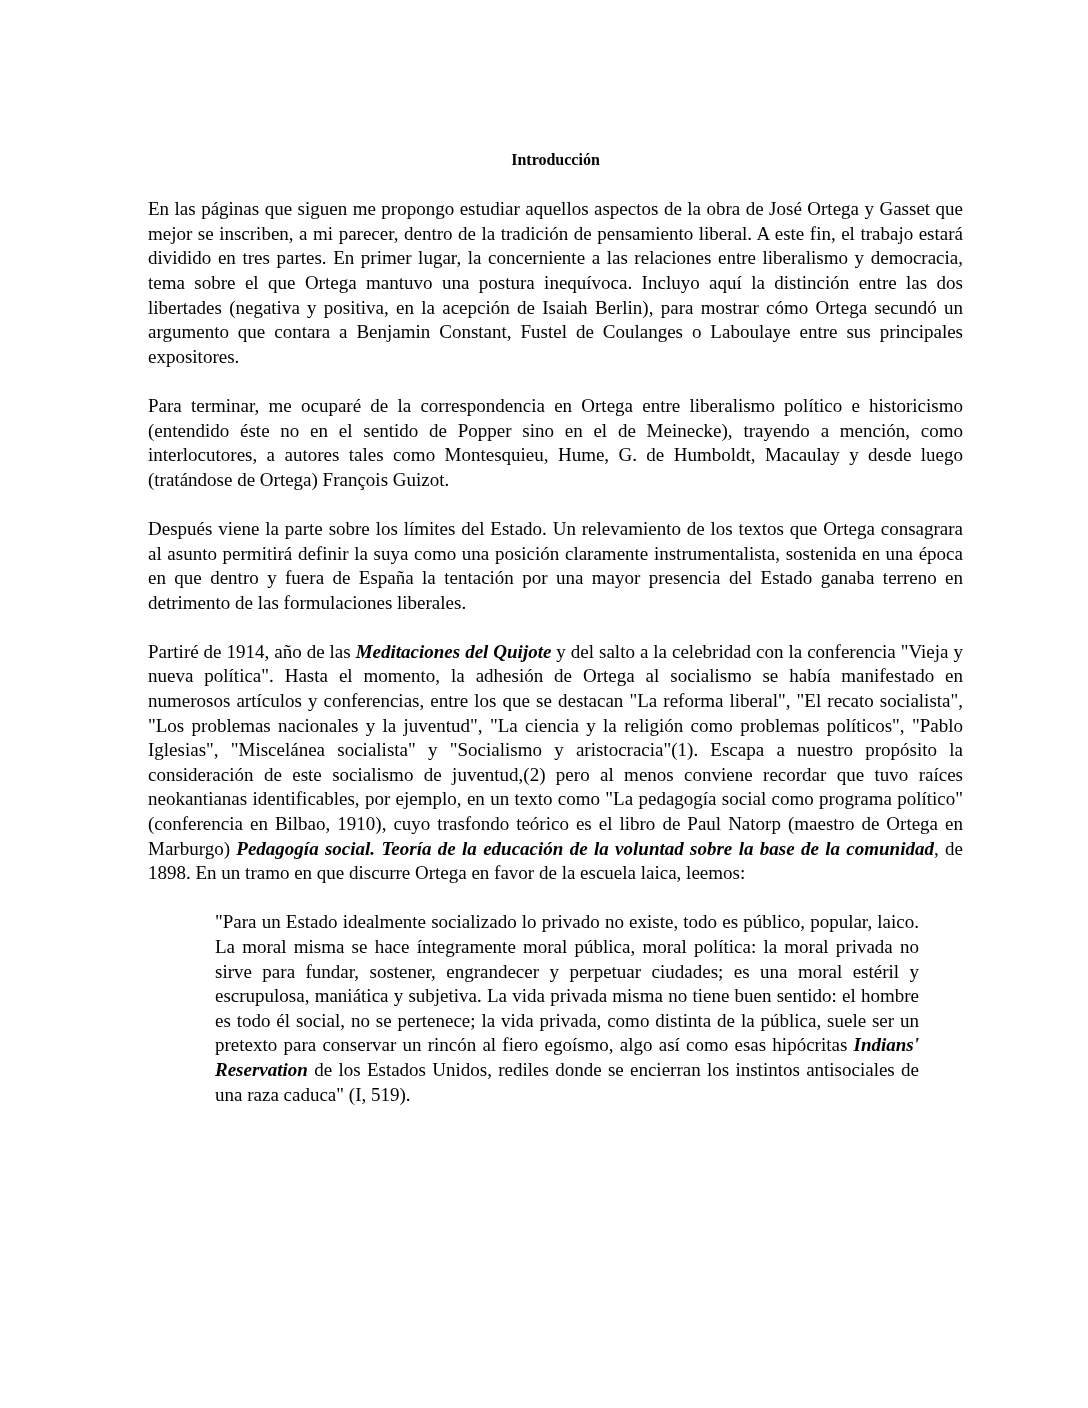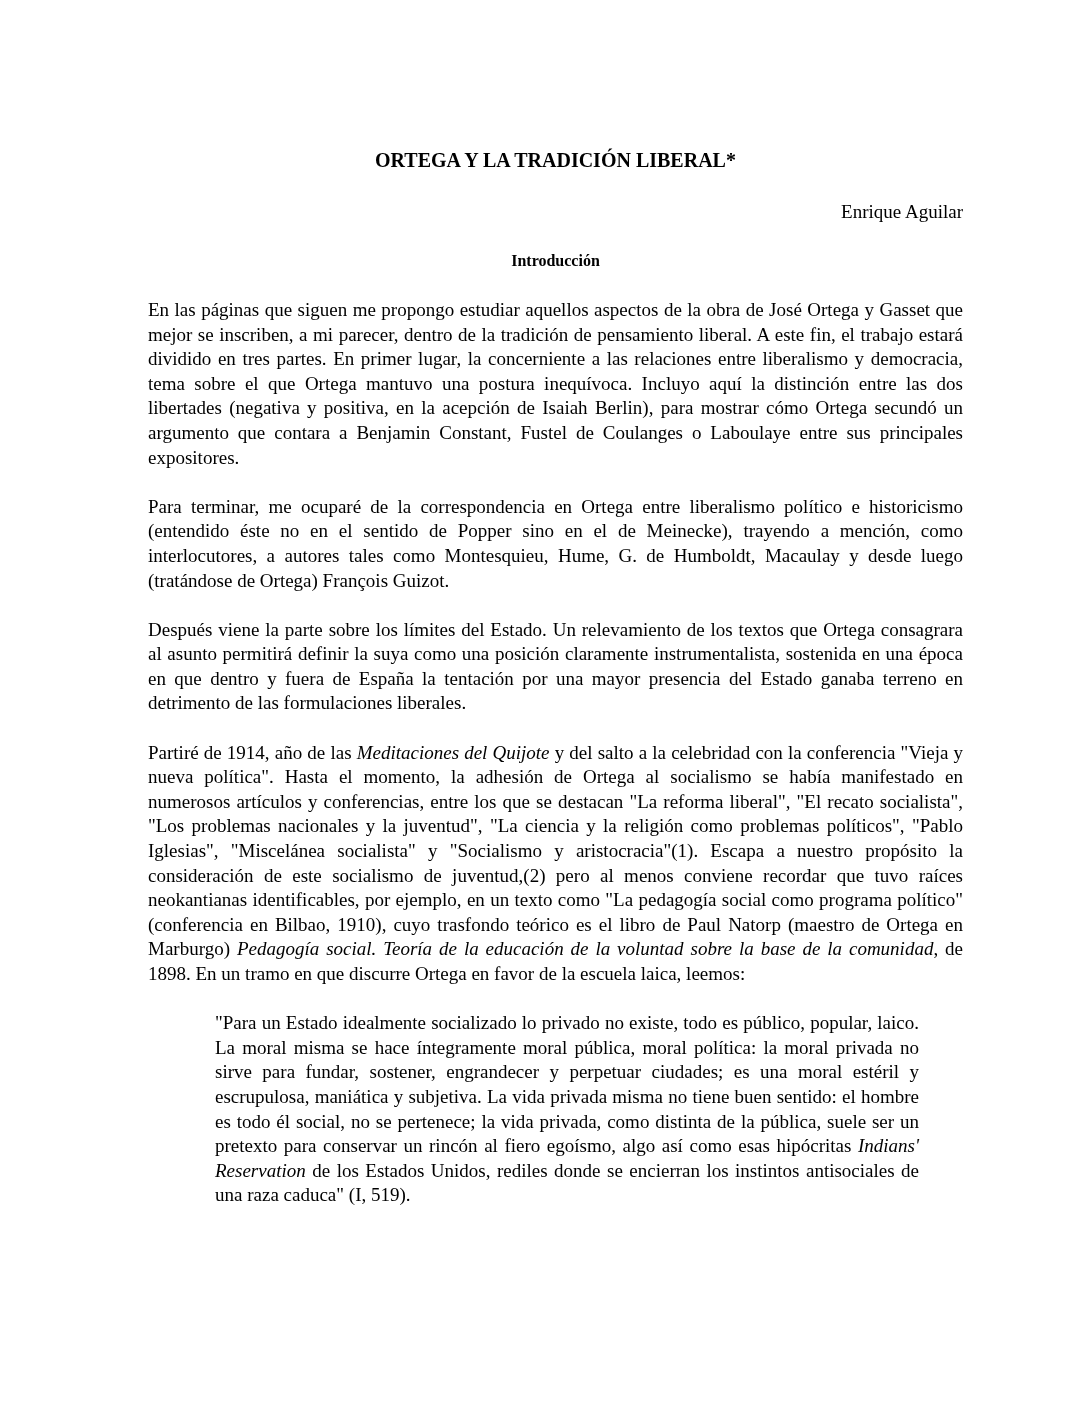--- a/index.html
+++ b/index.html
@@ -47,33 +47,31 @@
   }
   p.body {
     margin: 0 0 24.6px 0;
   }
   blockquote.quote {
     margin: 0 44px 0 67px;
     padding: 0;
     text-align: justify;
   }
   .bi {
-    font-weight: 400;
+    font-weight: 700;
     font-style: italic;
   }
 </style>
 </head>
 <body>
 
 <div class="page">
   <div class="content">
 
-    <h1 class="title">ORTEGA Y LA TRADICIÓN LIBERAL*</h1>
 
-    <p class="author">Enrique Aguilar</p>
 
     <h2 class="heading">Introducción</h2>
 
     <p class="body">En las páginas que siguen me propongo estudiar aquellos aspectos de la obra de José Ortega y Gasset que mejor se inscriben, a mi parecer, dentro de la tradición de pensamiento liberal. A este fin, el trabajo estará dividido en tres partes. En primer lugar, la concerniente a las relaciones entre liberalismo y democracia, tema sobre el que Ortega mantuvo una postura inequívoca. Incluyo aquí la distinción entre las dos libertades (negativa y positiva, en la acepción de Isaiah Berlin), para mostrar cómo Ortega secundó un argumento que contara a Benjamin Constant, Fustel de Coulanges o Laboulaye entre sus principales expositores.</p>
 
     <p class="body">Para terminar, me ocuparé de la correspondencia en Ortega entre liberalismo político e historicismo (entendido éste no en el sentido de Popper sino en el de Meinecke), trayendo a mención, como interlocutores, a autores tales como Montesquieu, Hume, G. de Humboldt, Macaulay y desde luego (tratándose de Ortega) François Guizot.</p>
 
     <p class="body">Después viene la parte sobre los límites del Estado. Un relevamiento de los textos que Ortega consagrara al asunto permitirá definir la suya como una posición claramente instrumentalista, sostenida en una época en que dentro y fuera de España la tentación por una mayor presencia del Estado ganaba terreno en detrimento de las formulaciones liberales.</p>
 
     <p class="body"><span>Partiré de 1914, año de las </span><span class="bi">Meditaciones del Quijote</span><span> y del salto a la celebridad con la conferencia "Vieja y nueva política". Hasta el momento, la adhesión de Ortega al socialismo se había manifestado en numerosos artículos y conferencias, entre los que se destacan "La reforma liberal", "El recato socialista", "Los problemas nacionales y la juventud", "La ciencia y la religión como problemas políticos", "Pablo Iglesias", "Miscelánea socialista" y "Socialismo y aristocracia"(1).  Escapa a nuestro propósito la consideración de este socialismo de juventud,(2) pero al menos conviene recordar que tuvo raíces neokantianas identificables, por ejemplo, en un texto como "La pedagogía social como programa político" (conferencia en Bilbao, 1910), cuyo trasfondo teórico es el libro de Paul Natorp (maestro de Ortega en Marburgo) </span><span class="bi">Pedagogía social. Teoría de la educación de la voluntad sobre la base de la comunidad</span><span>, de 1898. En un tramo en que discurre Ortega en favor de la escuela laica, leemos:</span></p>

